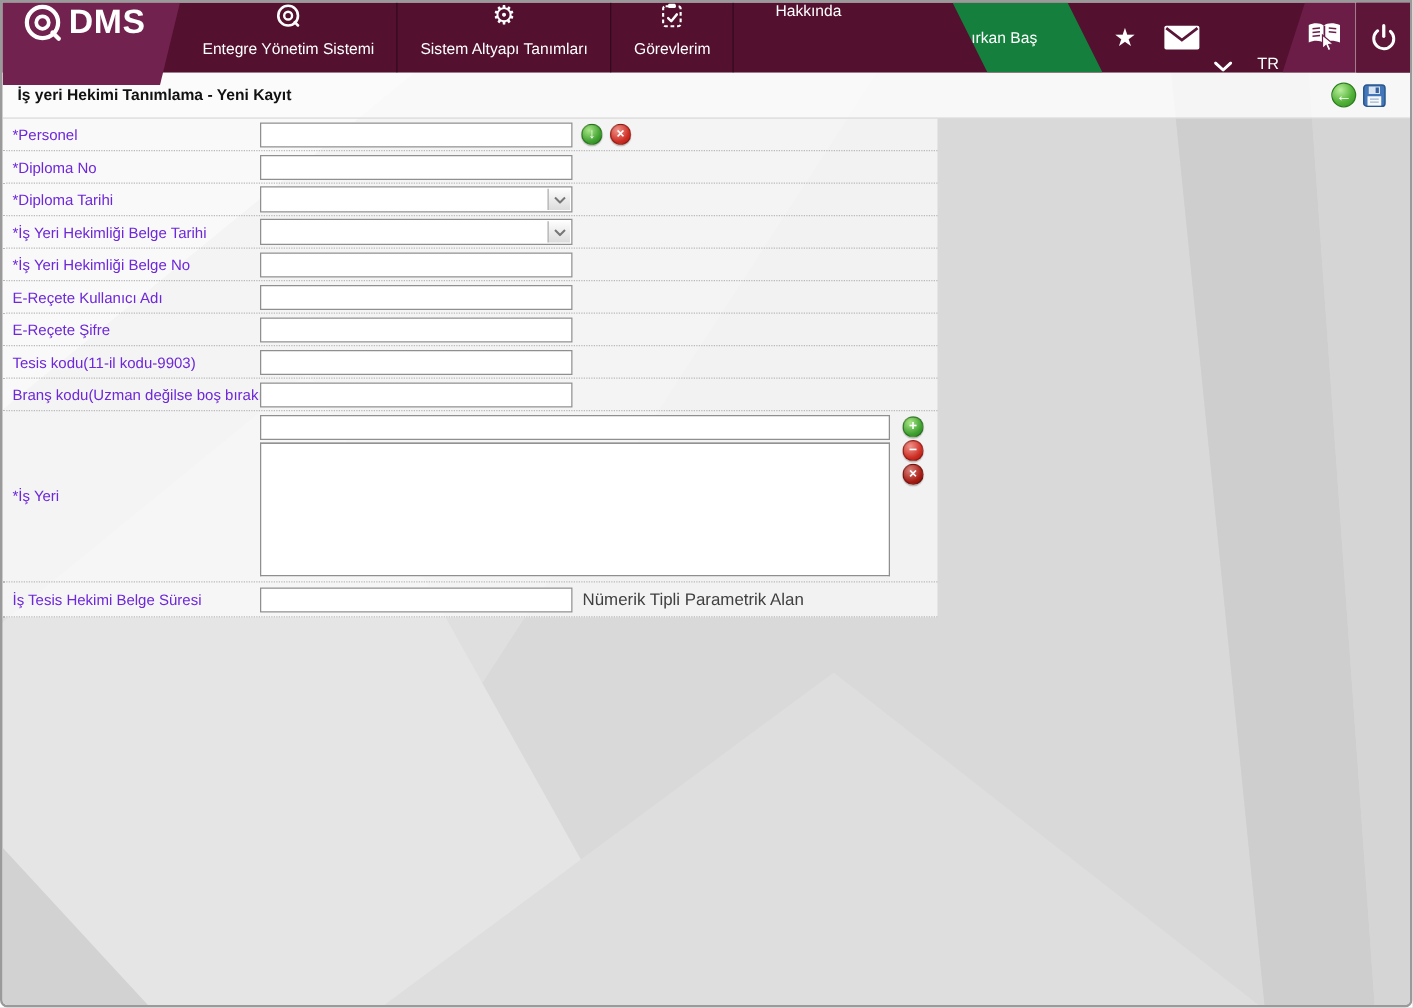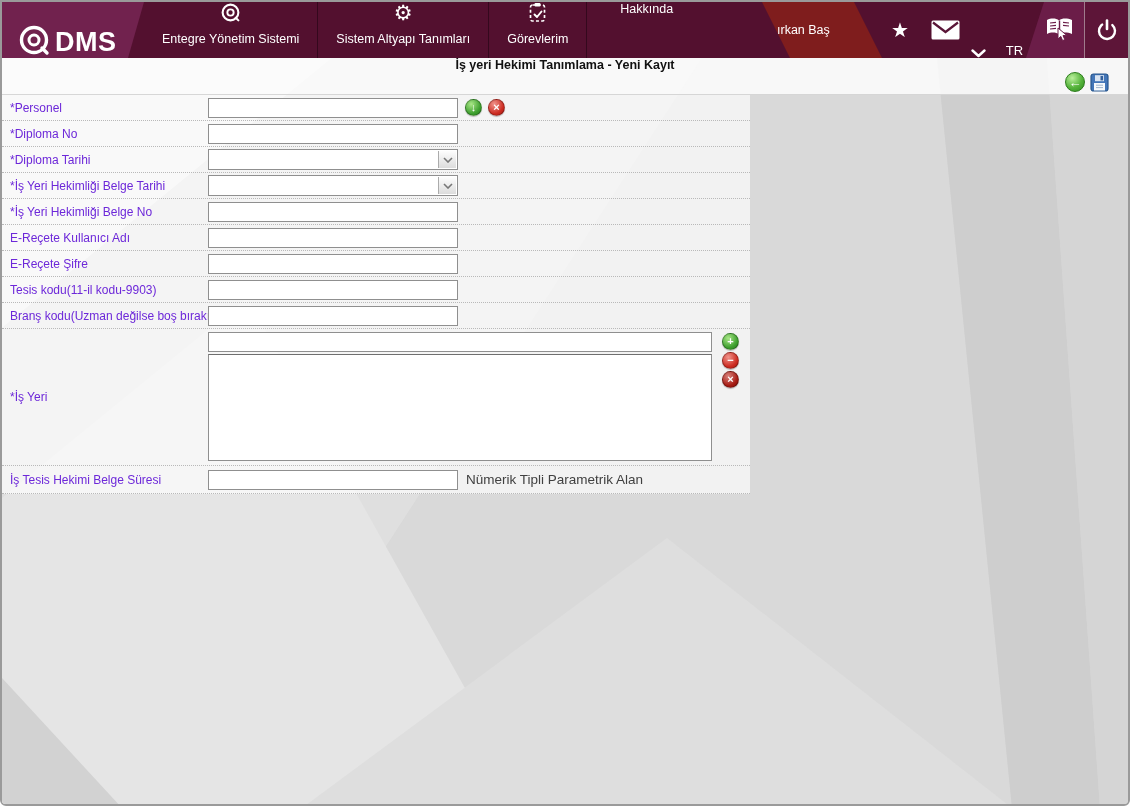--- a/index.html
+++ b/index.html
@@ -8,39 +8,39 @@
     position:relative; width:1130px; height:806px; overflow:hidden;
     background:#d8d8d8; border:2px solid #9a9a9a; border-radius:0 0 6px 6px;
   }
 
   
   .header {
     position:absolute; top:0; left:0; width:100%; height:56px;
     background:#53102f; color:#fff; z-index:30;
   }
   .logo-band {
-    position:absolute; left:0; top:0; height:56px; width:142px;
+    position:absolute; left:0; top:0; height:66px; width:142px;
     background:#71224e;
     clip-path:polygon(0 0, 100% 0, calc(100% - 16px) 100%, 0 100%);
-    display:flex; align-items:flex-end; padding-left:16px; cursor:pointer;
+    display:flex; align-items:flex-start; padding-left:16px; cursor:pointer;
   }
   .logo-band .q-icon { margin-right:3px; }
   .logo-text { font-size:27px; font-weight:bold; letter-spacing:0.5px; }
   .nav {
     position:absolute; left:142px; top:0; height:56px; display:flex; align-items:stretch;
   }
   .nav-item {
     display:flex; align-items:center; gap:9px; padding:0 18px;
     font-size:12.5px; cursor:pointer; white-space:nowrap;flex-direction:column;
   }
   .nav-item.about { padding:0 33px; }
   .nav-sep { width:1px; background:rgba(15,0,8,0.45); }
   .user-band {
     position:absolute; left:750px; top:0; height:56px; width:130px;
-    background:#7f1d1d;
+    background:#15803d;
     clip-path:polygon(10px 0, calc(100% - 28px) 0, 100% 100%, 38px 100%);
     display:flex; align-items:center; padding-left:25px;
     font-size:12.5px; cursor:pointer; white-space:nowrap;
   }
   .right-icons {
     position:absolute; right:0; top:0; height:56px; display:flex; align-items:stretch;
   }
   .hbtn { display:flex; align-items:center; justify-content:center; cursor:pointer; }
   .star-btn { width:44px; font-size:20px; }
   .mail-btn { width:46px; }
@@ -54,21 +54,21 @@
   .power-btn { width:43px; background:#5d1538; }
 
   
   .bg-pattern { position:absolute; top:56px; left:0; width:1130px; height:750px; z-index:1; }
 
   
   .titlebar {
     position:absolute; top:56px; left:0; width:100%; height:37px; z-index:10;
     background:rgba(255,255,255,0.80);
     border-bottom:1px solid rgba(200,200,200,0.7);
-    display:flex; align-items:center; padding:0 12px;flex-direction:column;
+    display:flex; align-items:center; padding:0 12px;
   }
   .titlebar .title { font-size:12.5px; font-weight:bold; color:#111; }
   .tb-actions { margin-left:auto; display:flex; align-items:center; gap:5px; padding-right:7px; }
   .back-btn {
     width:20px; height:20px; border-radius:50%;
     background:radial-gradient(circle at 35% 28%, #b9ef9b, #56b43c 55%, #2f8c1f);
     border:1px solid #2b7c1c; color:#fff; font-size:13px; font-weight:bold;
     display:flex; align-items:center; justify-content:center; cursor:pointer; line-height:1;
   }
 

